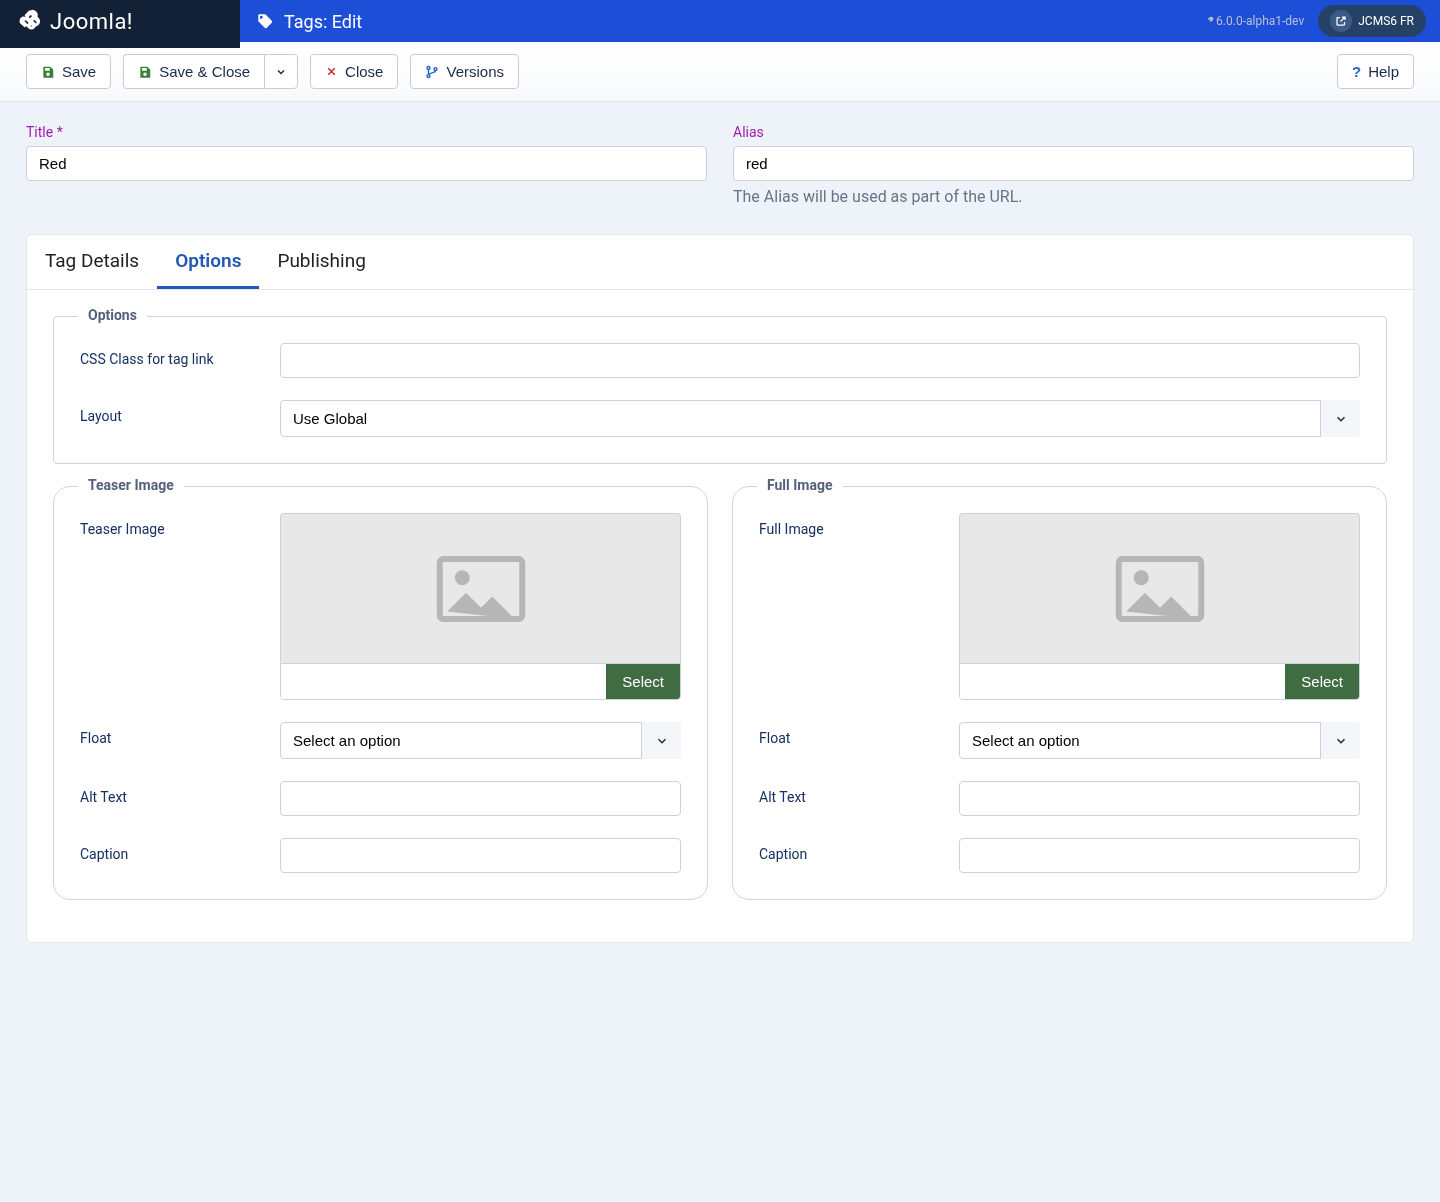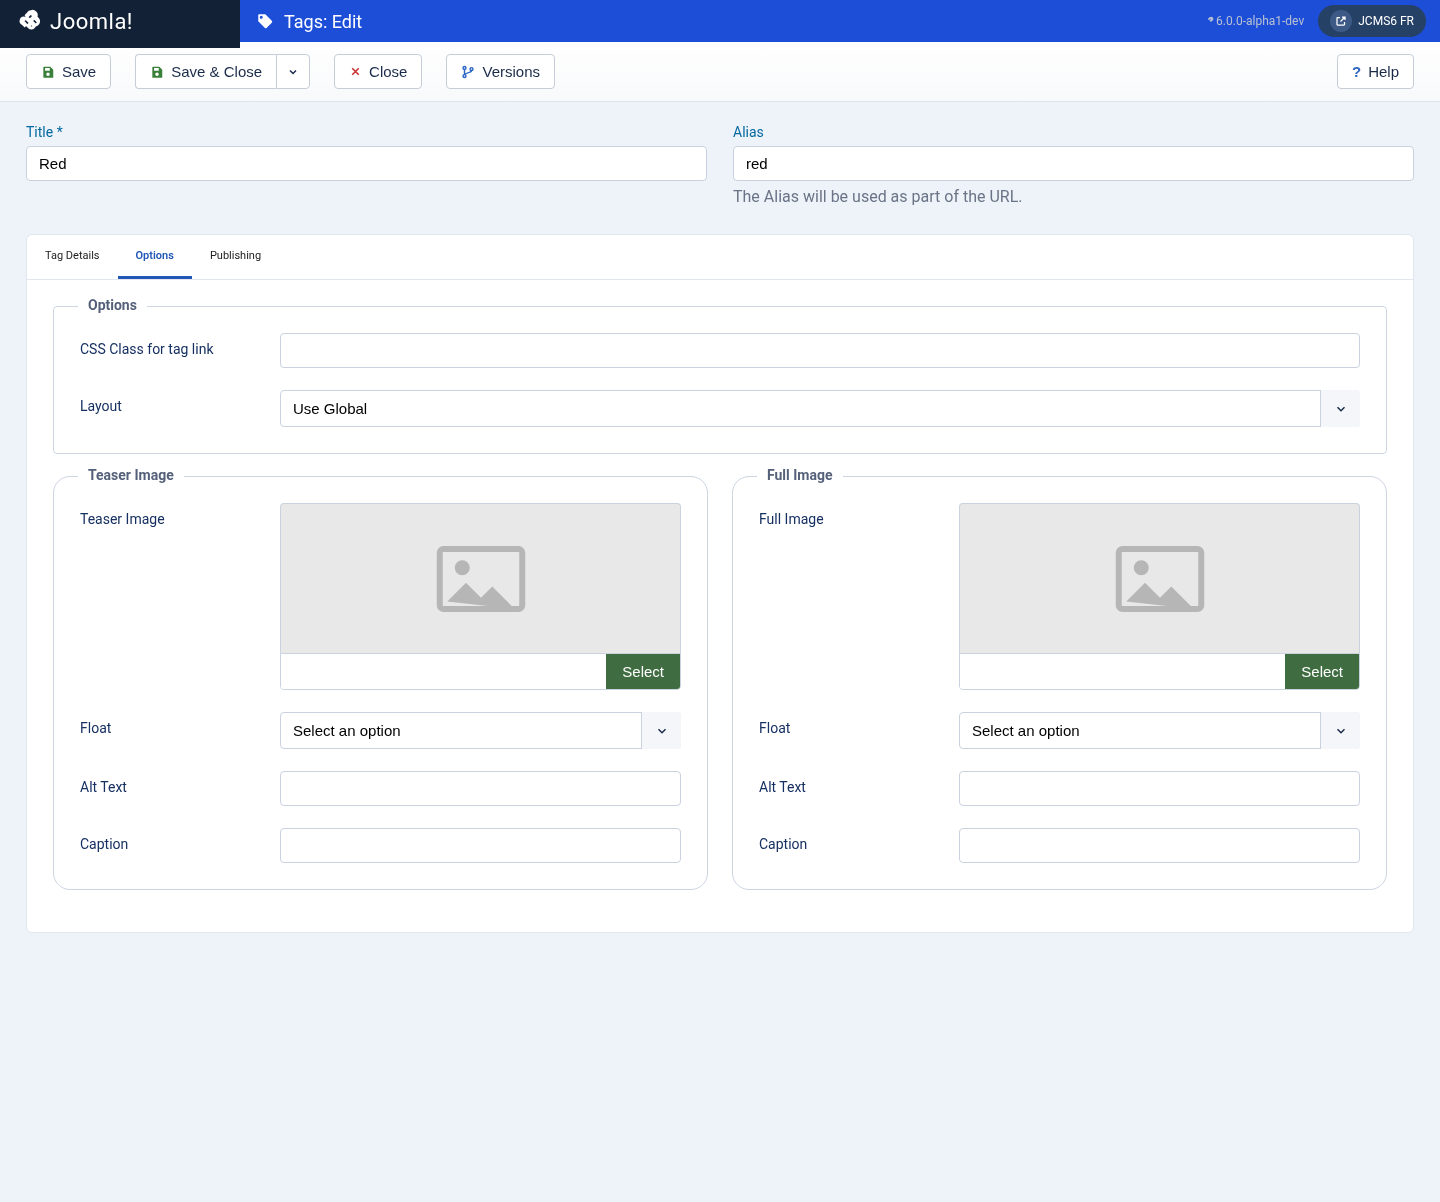--- a/index.html
+++ b/index.html
@@ -11,39 +11,39 @@
 .logo-block svg { margin-right: 6px; }
 .logo-text { font-size: 22px; font-weight: 400; letter-spacing: 0.5px; }
 .page-title-block { display: flex; align-items: center; padding: 0 16px; font-size: 18px; flex: 1; }
 .page-title-block .tag-icon { margin-right: 10px; }
 .topbar-right { display: flex; align-items: center; padding-right: 14px; gap: 14px; font-size: 12px; }
 .version-text { color: #b8c1d1; }
 .site-pill { display: flex; align-items: center; background: #264166; border-radius: 20px; padding: 5px 12px; font-size: 12px; }
 .site-pill .ext-icon { width: 22px; height: 22px; background: #3d5a86; border-radius: 50%; display: flex; align-items: center; justify-content: center; margin-right: 6px; }
 
 
-.toolbar { display: flex; align-items: center; padding: 12px 26px; gap: 24px; background: linear-gradient(#fff, #f8f9fb); border-bottom: 1px solid #dfe5ee; }
+.toolbar { display: flex; align-items: center; padding: 12px 26px; gap: 12px; background: linear-gradient(#fff, #f8f9fb); border-bottom: 1px solid #dfe5ee; }
 .btn { display: inline-flex; align-items: center; gap: 7px; padding: 8px 14px; border: 1px solid #c6cdd8; background: #fff; border-radius: 4px; font-size: 15px; cursor: pointer; color: #1a2b4a; }
 .btn-group { display: inline-flex; }
 .btn-group .btn:first-child { border-radius: 4px 0 0 4px; border-right: none; }
 .btn-group .btn.caret { border-radius: 0 4px 4px 0; padding: 8px 10px; }
 .toolbar .spacer { flex: 1; }
 
 
 .form-area { padding: 22px 26px 10px; }
 .title-row { display: flex; gap: 26px; }
 .title-col { flex: 1; }
-.title-col label { display: block; font-size: 14px; color: #0369a1; margin-bottom: 6px; }
+.title-col label { display: block; font-size: 14px; color: #a21caf; margin-bottom: 6px; }
 .text-input { width: 100%; padding: 8px 12px; border: 1px solid #cad2df; border-radius: 4px; font-size: 15px; background: #fff; }
 .hint { font-size: 16px; color: #6a7486; margin-top: 6px; }
 
 
 .panel { margin: 18px 26px 26px; background: #fff; border-radius: 6px; border: 1px solid #e2e7ef; }
 .tabs { display: flex; border-bottom: 1px solid #e2e7ef; }
-.tab { padding: 14px 18px; font-size: 11px; color: #222; cursor: pointer; }
+.tab { padding: 14px 18px; font-size: 19px; color: #222; cursor: pointer; }
 .tab.active { color: #2257b6; font-weight: 600; border-bottom: 3px solid #2257b6; }
 
 .panel-body { padding: 26px; }
 
 
 .fs { border: 1px solid #cdd5e2; border-radius: 4px; padding: 26px; margin-bottom: 22px; position: relative; }
 .fs-legend { position: absolute; top: -10px; left: 24px; background: #fff; padding: 0 10px; font-weight: 700; color: #55617a; font-size: 14px; }
 .fs-row { display: flex; align-items: flex-start; margin-bottom: 22px; }
 .fs-row:last-child { margin-bottom: 0; }
 .fs-label { width: 200px; padding-top: 8px; color: #163061; font-size: 14px; }

